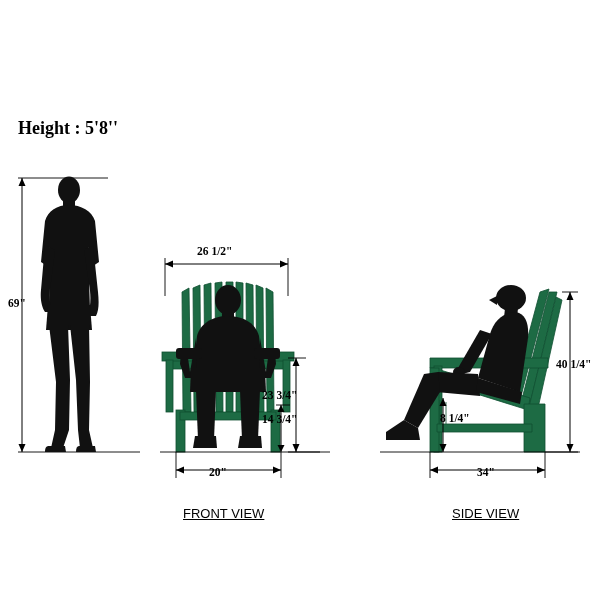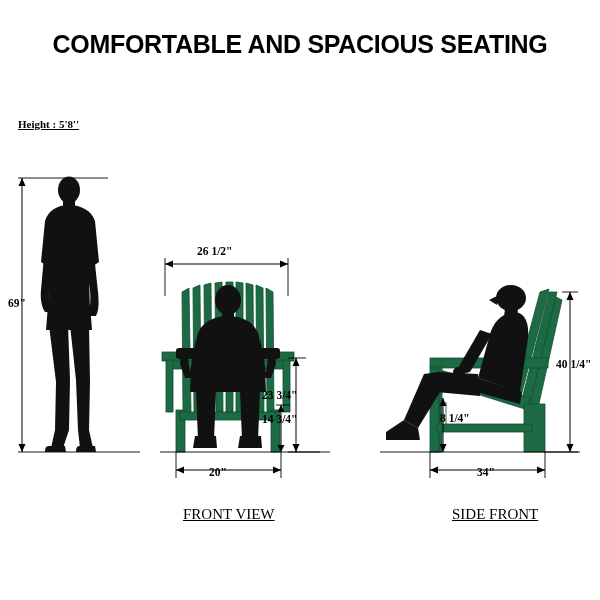--- a/index.html
+++ b/index.html
@@ -25,60 +25,58 @@
     font-weight: bold;
     font-size: 25px;
     letter-spacing: -0.3px;
     color: #000000;
     white-space: nowrap;
   }
   .spec-line {
     position: absolute;
     font-family: "Liberation Serif", serif;
     font-weight: bold;
-    font-size: 11px;
+    font-size: 18px;
     color: #000000;
     white-space: nowrap;
-    text-decoration: underline;
   }
   #spec-height { left: 18px; top: 118px; }
   #spec-weight { left: 18px; top: 137px; }
 
   .dim-label {
     position: absolute;
     font-family: "Liberation Serif", serif;
     font-weight: bold;
     font-size: 11.5px;
     color: #000000;
     white-space: nowrap;
   }
   .view-label {
     position: absolute;
-    font-family: Liberation Serif, serif;
-    font-size: 15px;
+    font-family: Liberation Sans, sans-serif;
+    font-size: 13px;
     color: #000000;
     white-space: nowrap;
     text-decoration: underline;
   }
   svg.layer {
     position: absolute;
     left: 0;
     top: 0;
     width: 600px;
     height: 600px;
   }
   .dimline { stroke: #000000; stroke-width: 1; }
   .thin { stroke: #000000; stroke-width: 0.9; }
 </style>
 </head>
 <body>
 
 <div id="page">
 
-  <div id="title">COMFORTABLE AND SPACIOUS SEATING</div>
 
   <div class="spec-line" id="spec-height">Height  :  5'8''</div>
 
   <svg class="layer" viewBox="0 0 600 600">
 
     <g>
       <line class="thin" x1="18" y1="178" x2="108" y2="178"></line>
       <line class="thin" x1="18" y1="452" x2="140" y2="452"></line>
       <line class="dimline" x1="22" y1="178" x2="22" y2="452"></line>
       <polygon points="22,178 18.5,186 25.5,186" fill="#000"></polygon>
@@ -288,15 +286,15 @@
 
   <div class="dim-label" style="left:209px; top:466px;">20"</div>
 
   <div class="dim-label" style="left:556px; top:358px;">40 1/4"</div>
 
   <div class="dim-label" style="left:440px; top:412px;">8 1/4"</div>
 
   <div class="dim-label" style="left:477px; top:466px;">34"</div>
 
   <div class="view-label" style="left:183px; top:506px;">FRONT VIEW</div>
-  <div class="view-label" style="left:452px; top:506px;">SIDE FRONT</div>
+  <div class="view-label" style="left:452px; top:506px;">SIDE VIEW</div>
 
 </div>
 
 </body></html>

